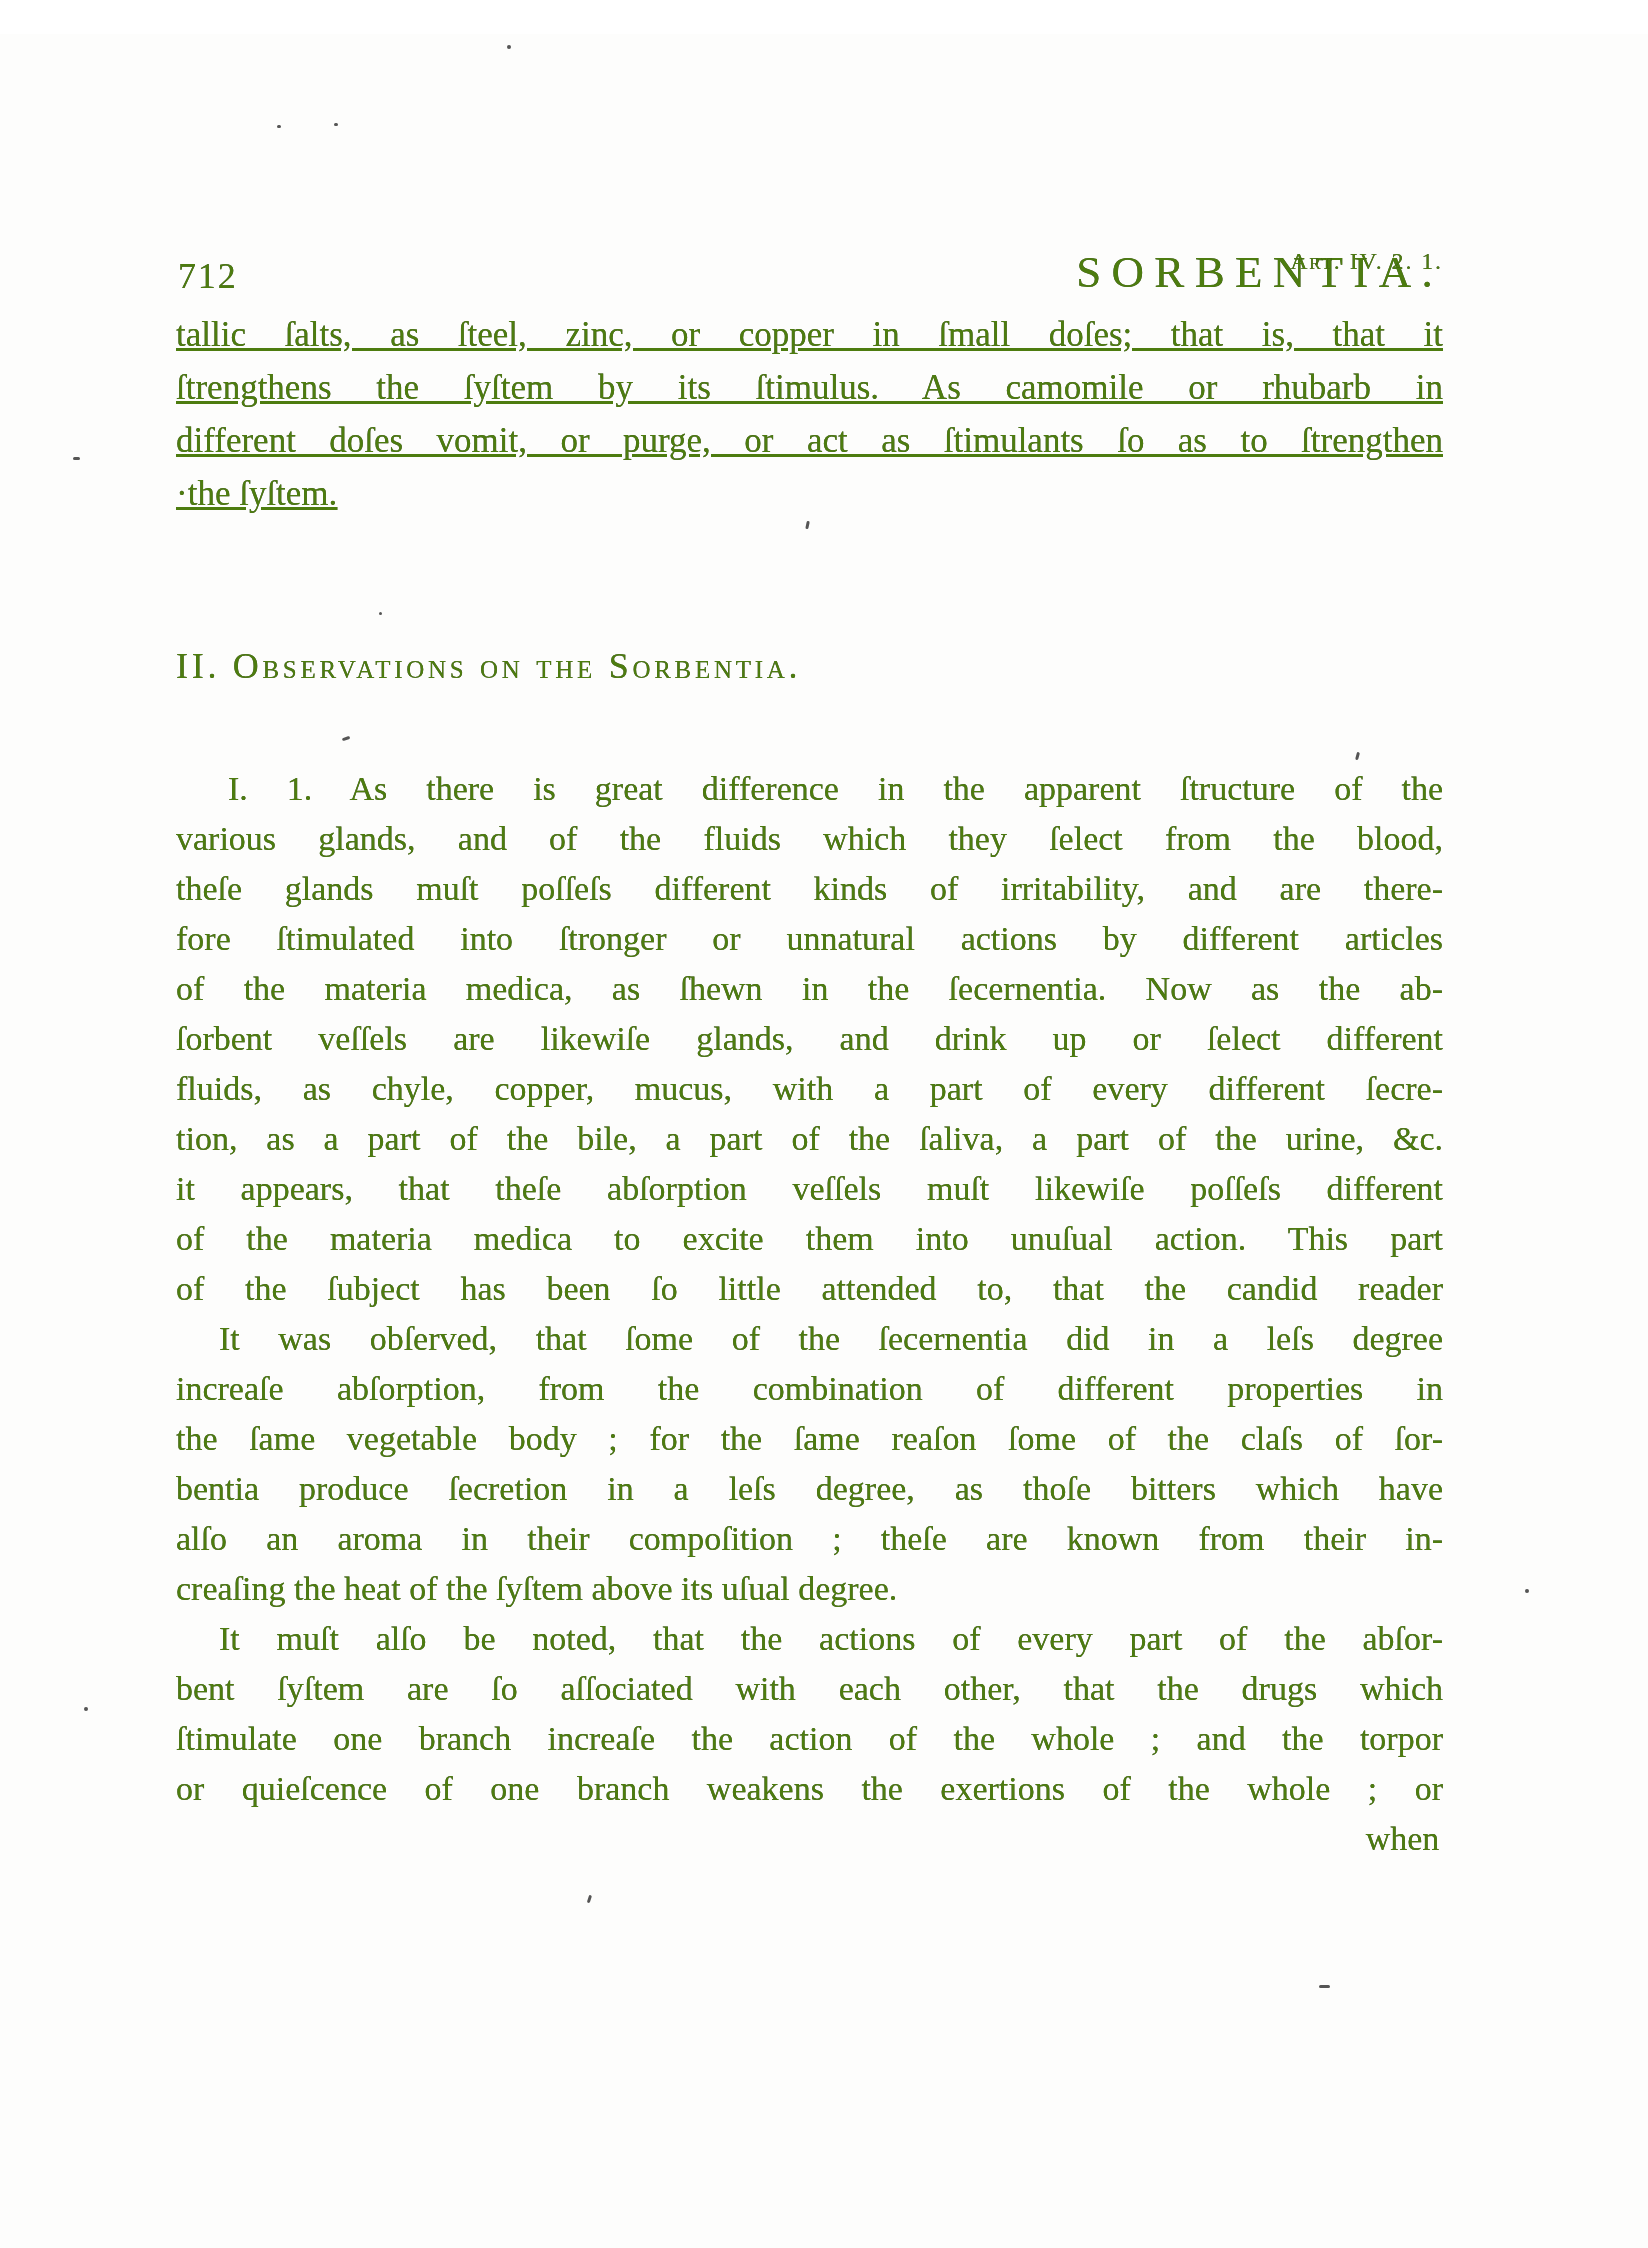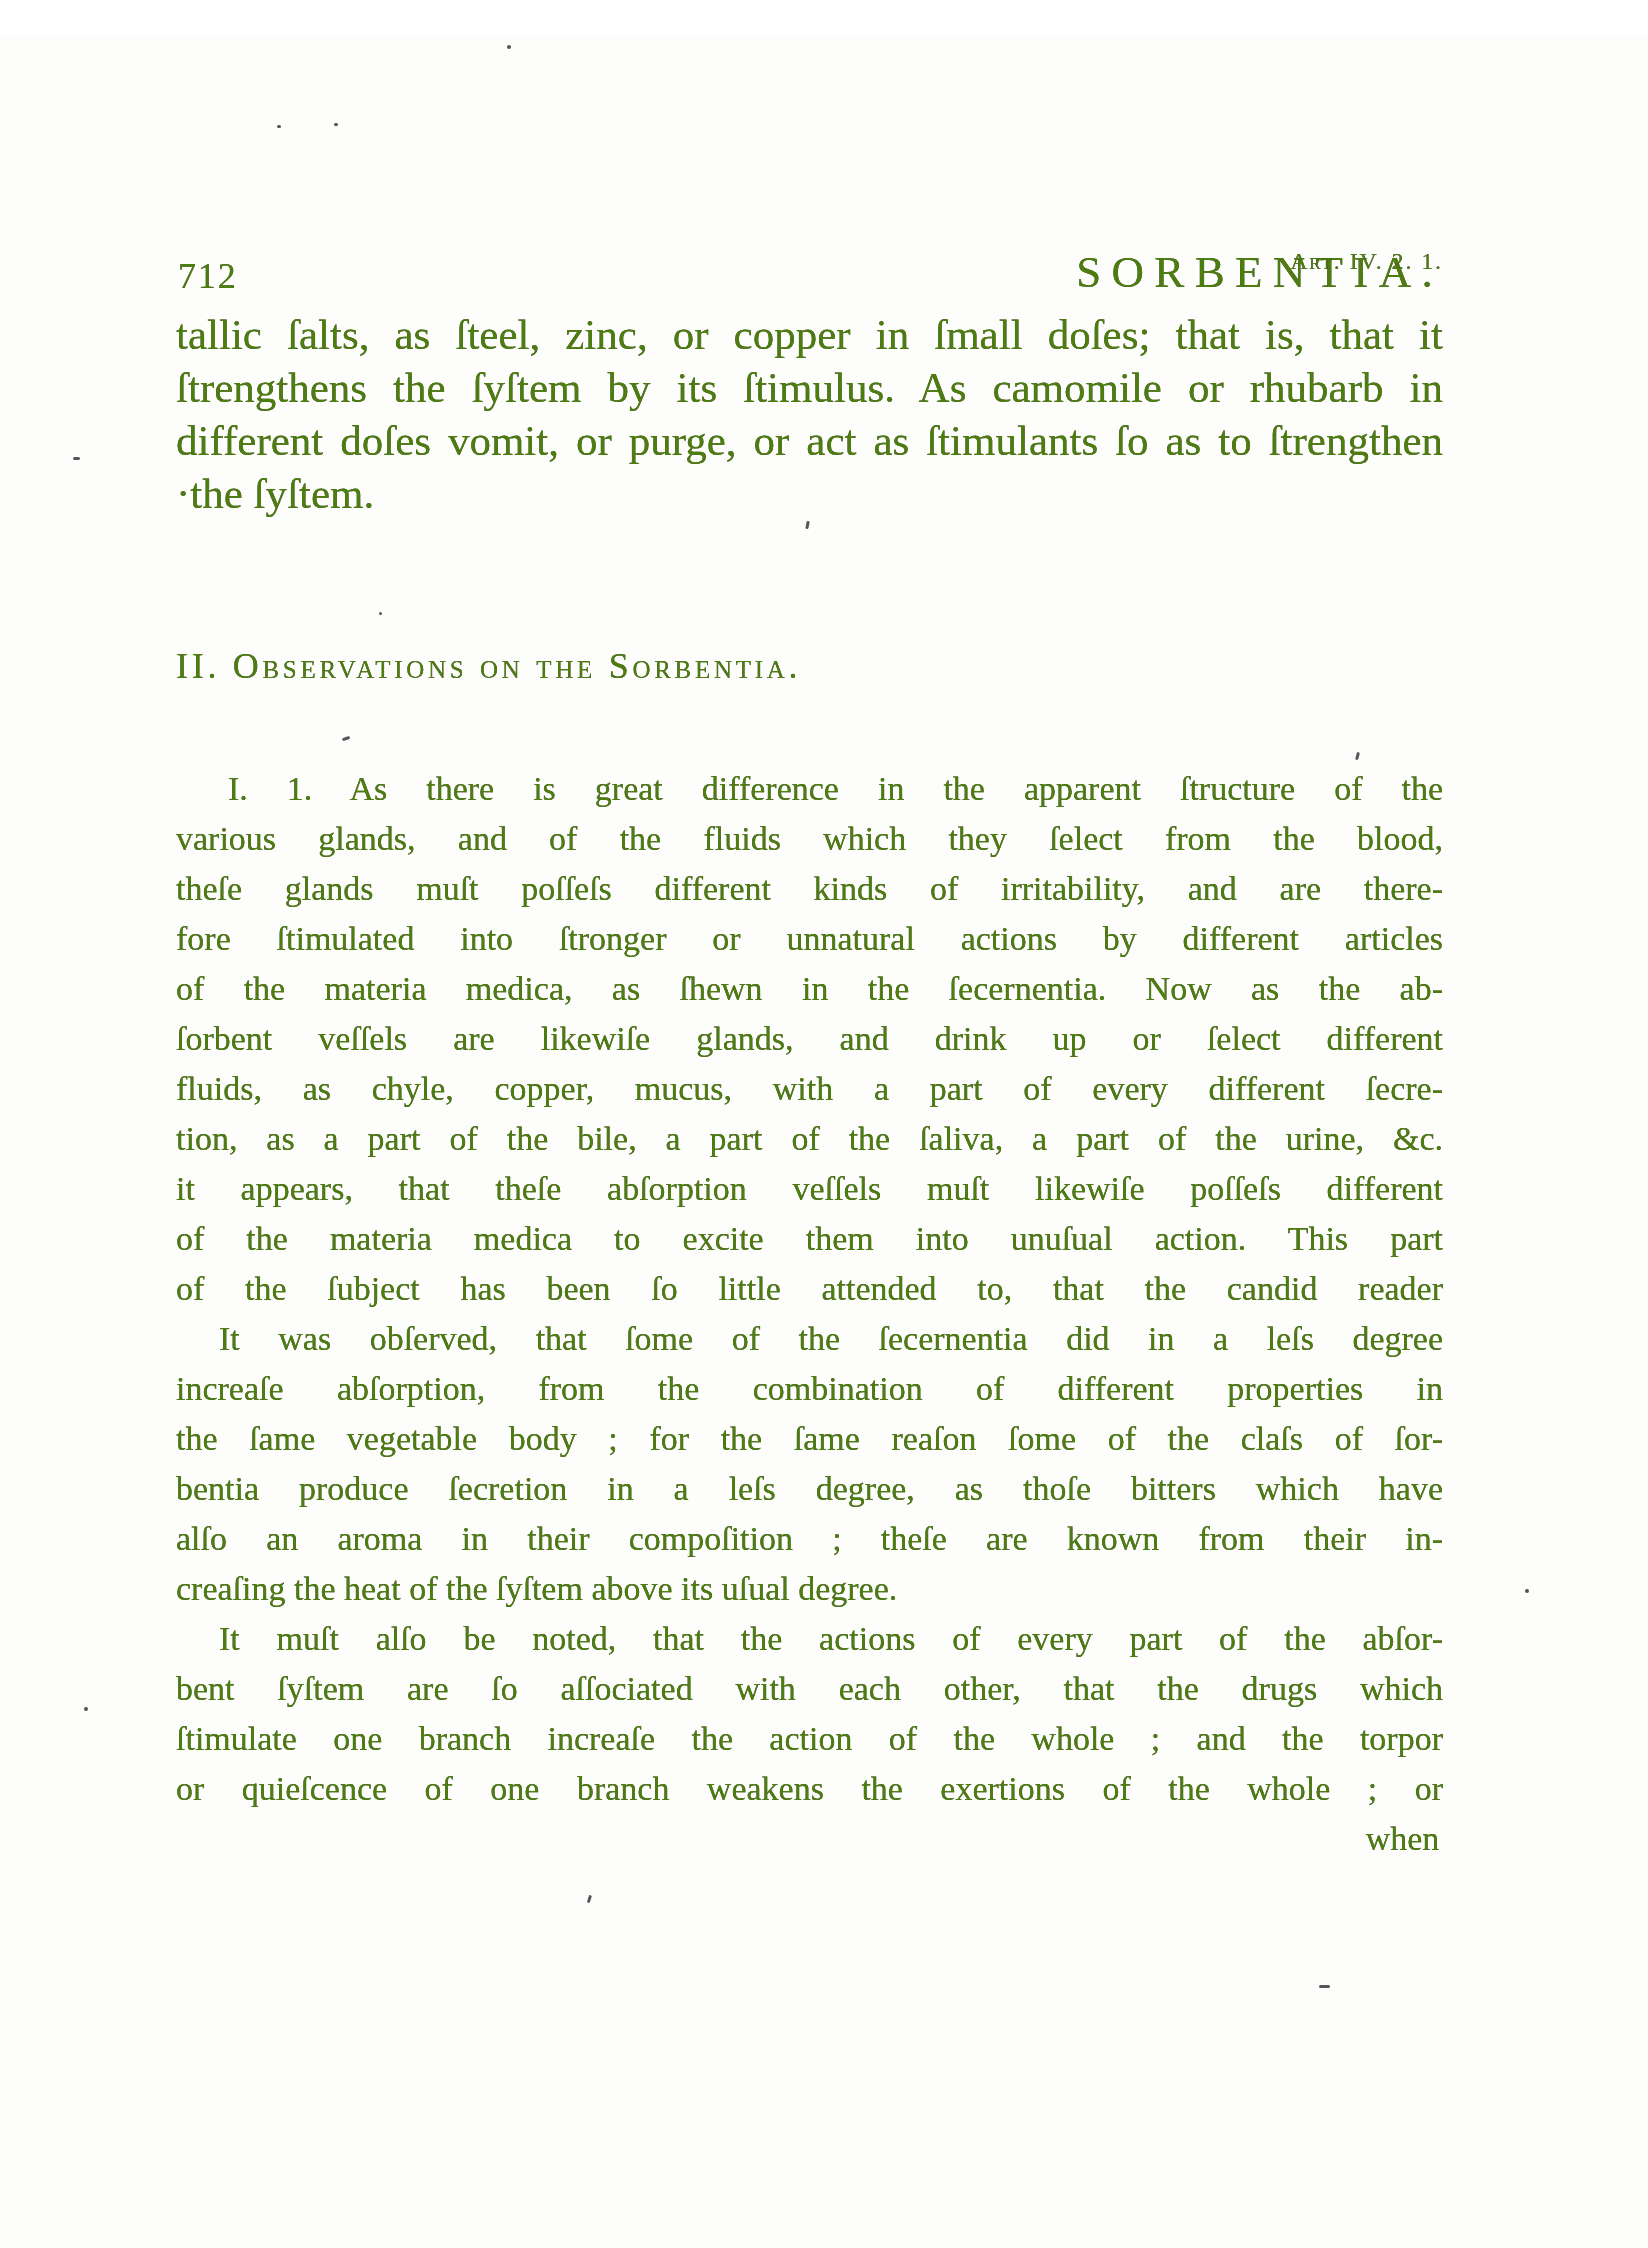--- a/index.html
+++ b/index.html
@@ -51,21 +51,22 @@
     font-variant: small-caps;
     letter-spacing: 1.9px;
   }
 
   
   .intro {
     position: absolute;
     left: 176px;
     top: 274px;
     width: 1267px;
-    font-size: 43px;
+    font-size: 35px;
+    text-decoration: underline;
   }
   .intro .line { line-height: 53px; }
 
   .section-heading {
     position: absolute;
     left: 176px;
     top: 611px;
     width: 1267px;
     text-align: left;
     font-size: 36px;

